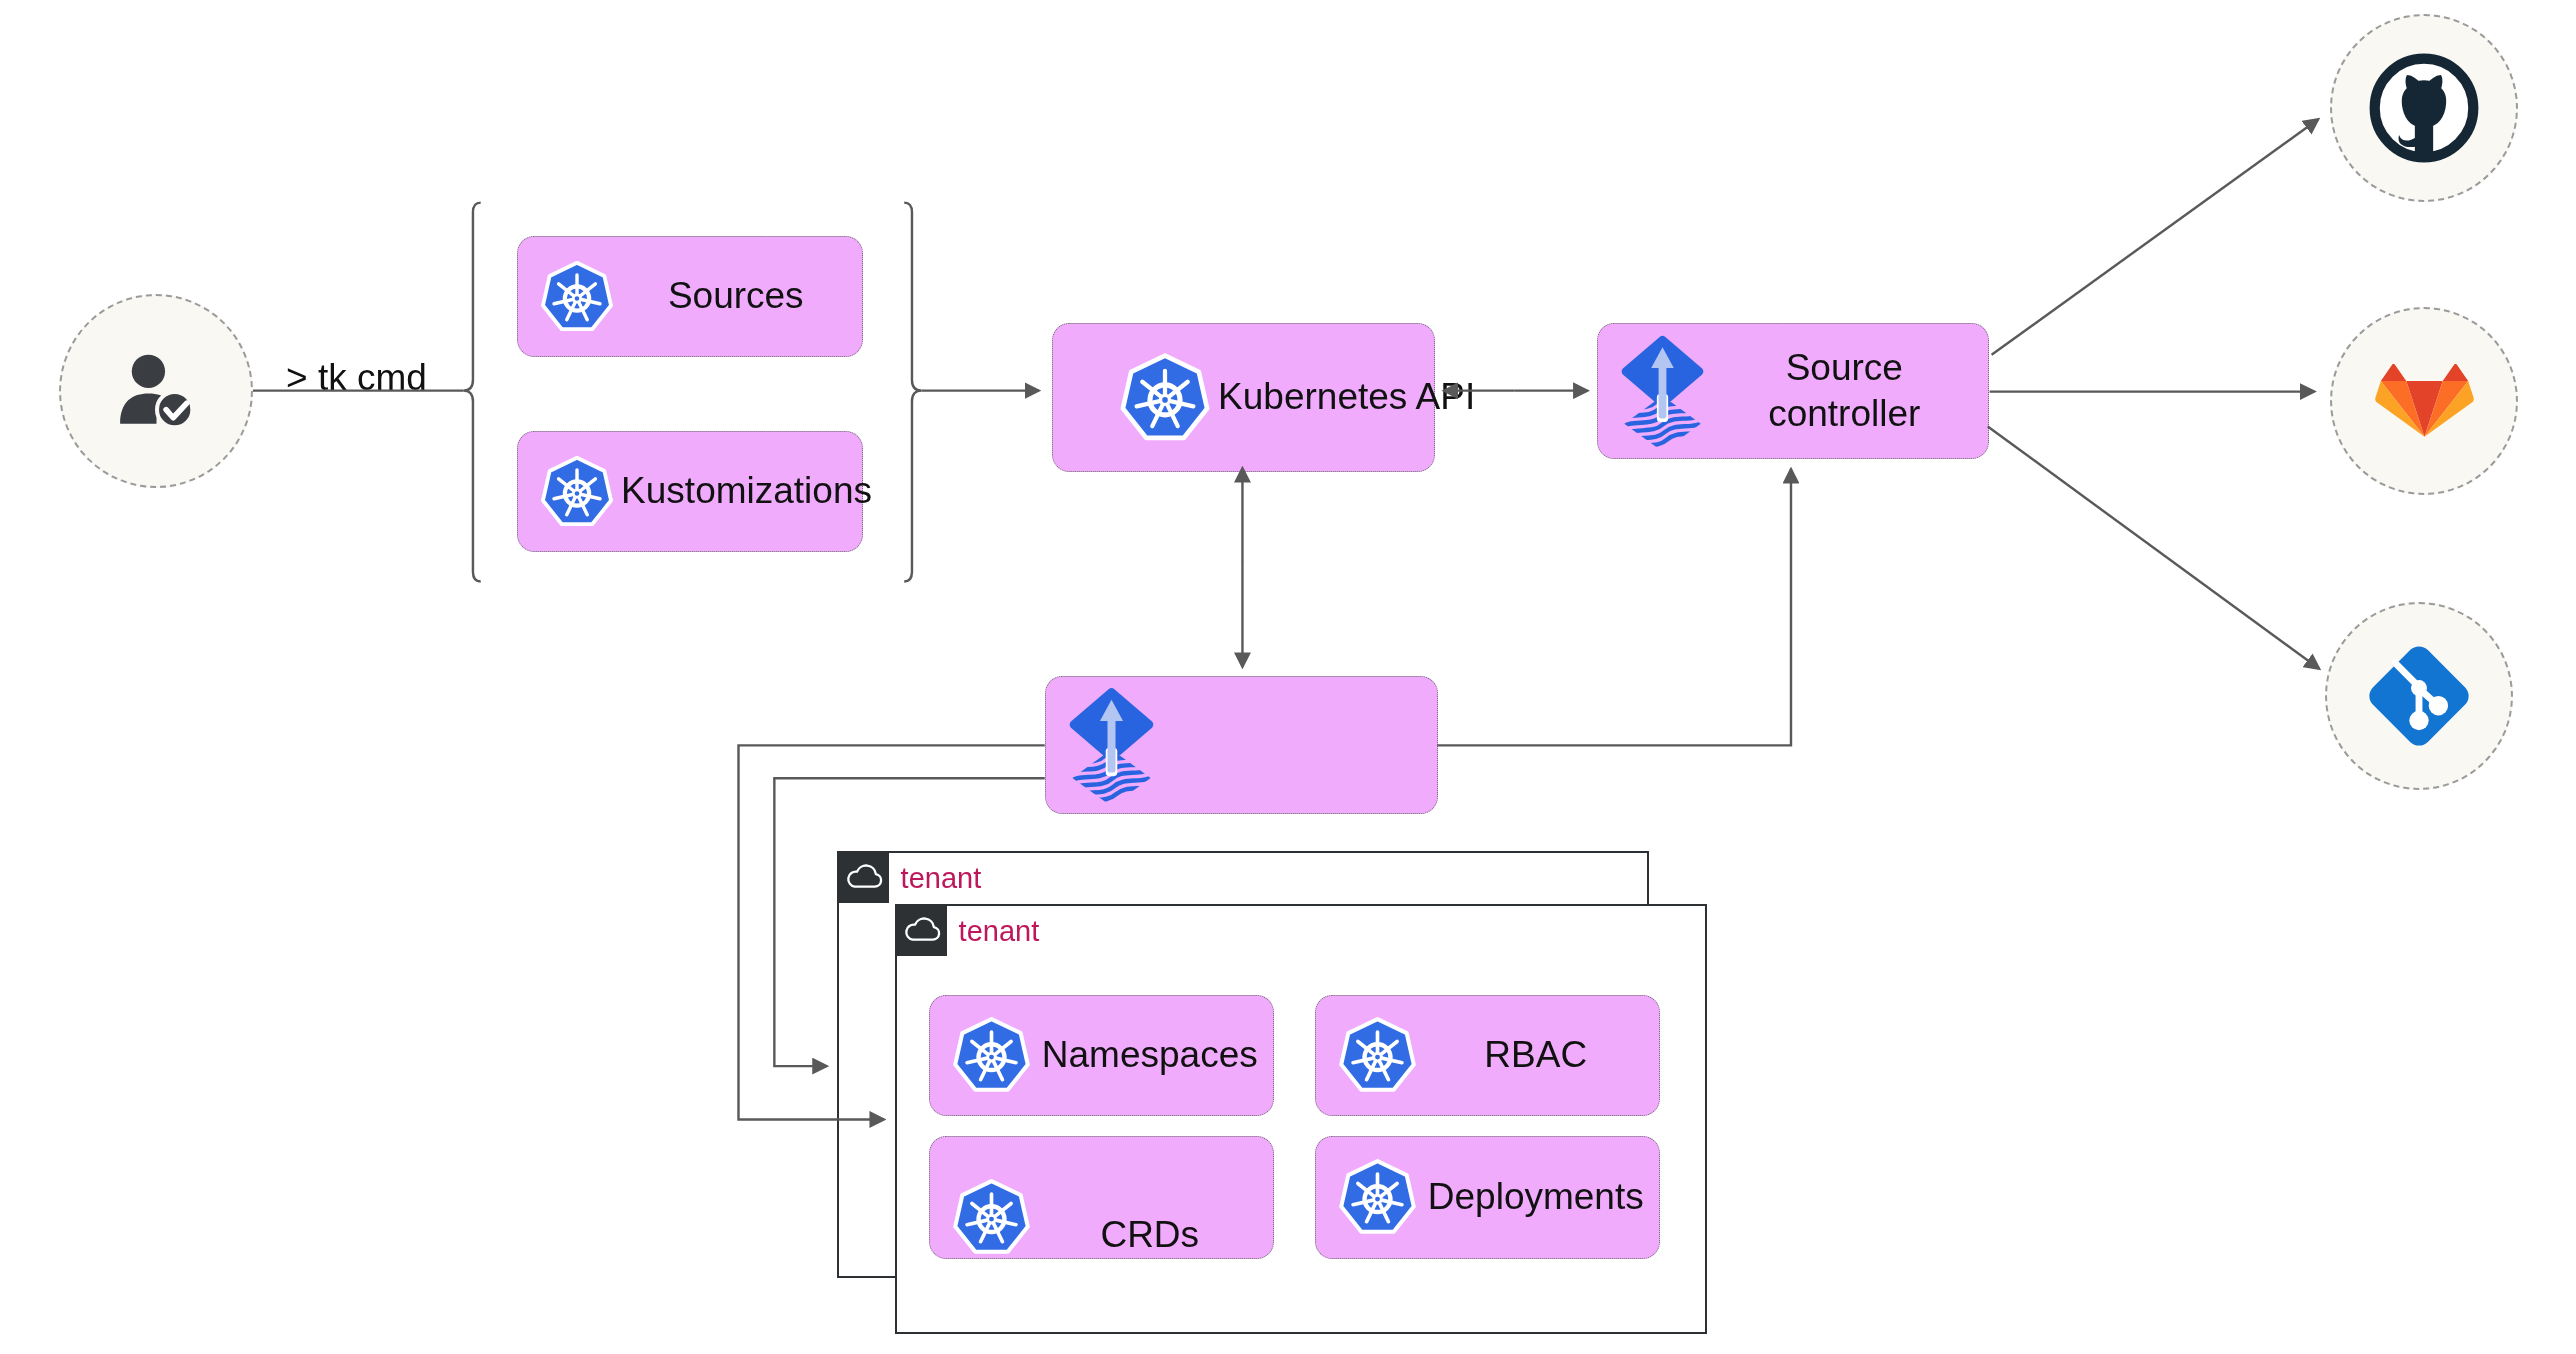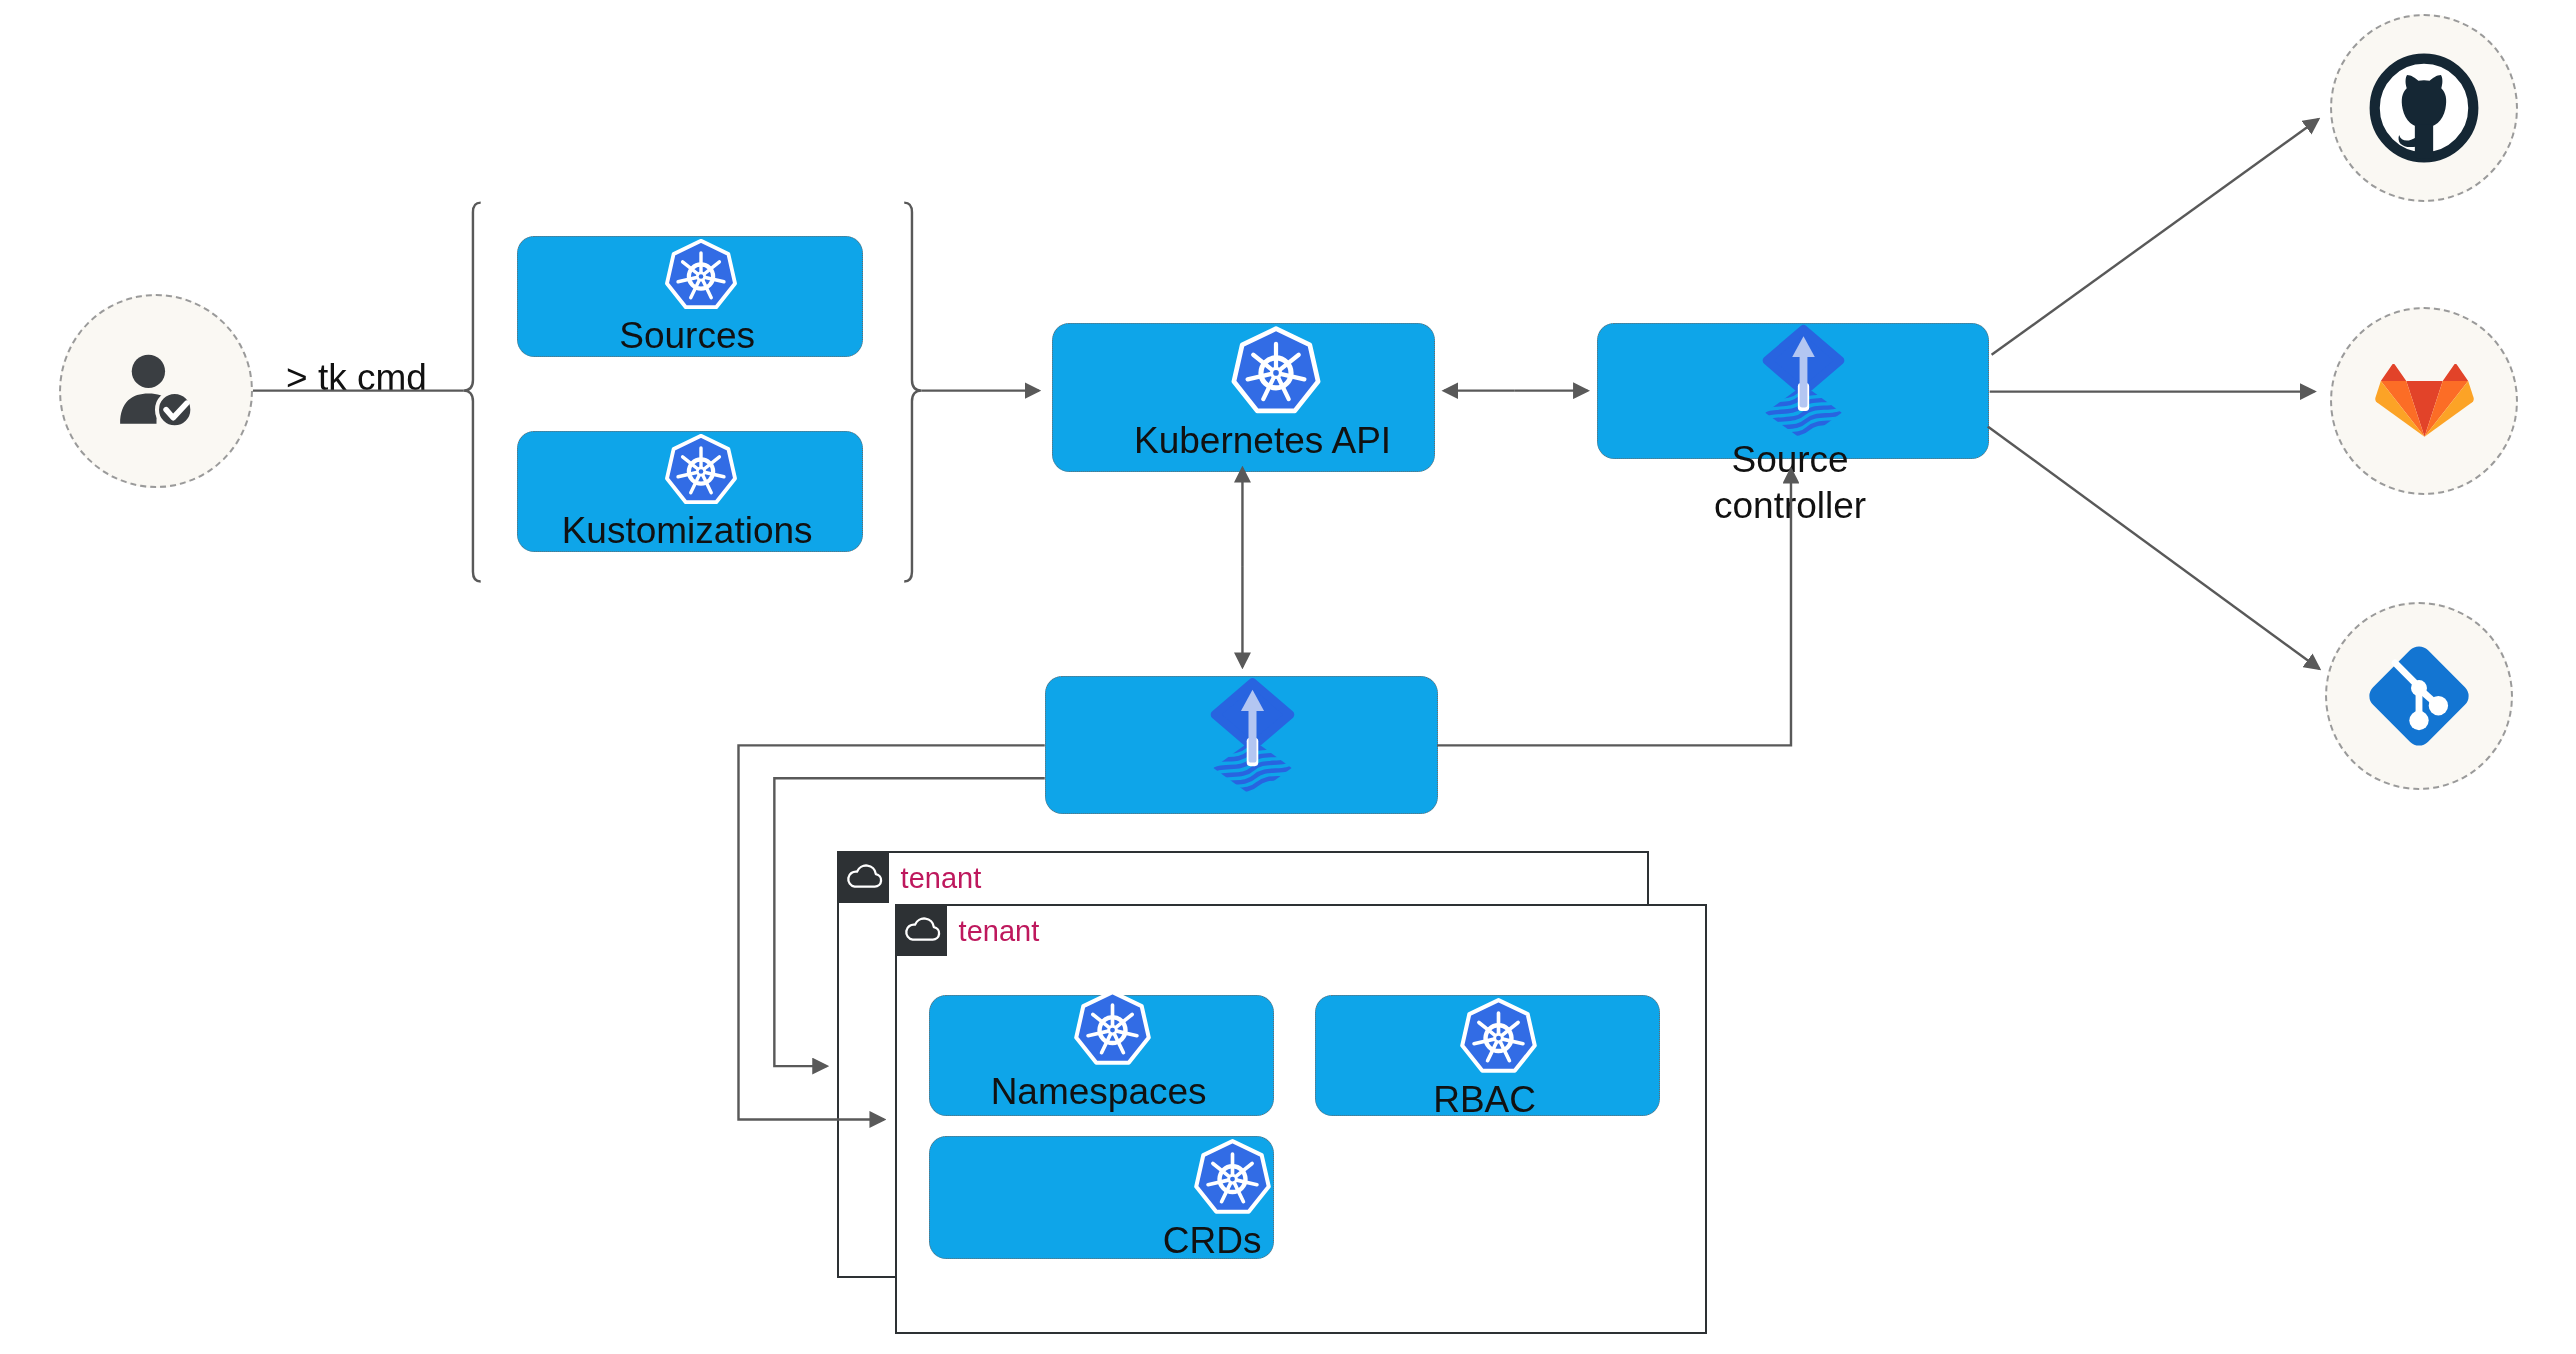--- a/index.html
+++ b/index.html
@@ -1,21 +1,21 @@
 <!DOCTYPE html>
 <html><head>
 <meta charset="utf-8">
 <style>
   html,body{margin:0;padding:0;background:#fff;}
   .stage{position:relative;width:2576px;height:1355px;background:#ffffff;
          font-family:"Liberation Sans",sans-serif;color:#111;overflow:hidden;}
 
   
-  .node{position:absolute;background:#0ea5e9;border:1.9px dotted #6b6b6b;border-radius:17.4px;
-        display:flex;align-items:center;box-sizing:border-box;z-index:3;flex-direction:column;}
+  .node{position:absolute;background:#f0abfc;border:1.9px dotted #6b6b6b;border-radius:17.4px;
+        display:flex;align-items:center;box-sizing:border-box;z-index:3;}
   .node .nicon{flex:0 0 auto;margin-left:21.3px;display:flex;align-items:center;}
   .node .nlabel{flex:1 1 auto;text-align:center;font-size:37px;line-height:1.25;
                 padding:0 11.6px 0 5.8px;color:#111;}
   .node .nowrap{white-space:nowrap;}
 
   
   .circle{position:absolute;border:2.4px dashed #9a9a9a;border-radius:50%;background:#faf8f3;
           display:flex;align-items:center;justify-content:center;box-sizing:border-box;z-index:3;}
 
   
@@ -224,20 +224,28 @@
     <span class="nlabel">RBAC</span>
   </div>
   <div class="node" style="left:929px;top:1136px;width:345px;height:123px;align-items:flex-end;">
     <span class="nicon">
       <svg width="81" height="81" viewBox="0 0 84 84">
           <use href="#sym-k8s" xlink:href="#sym-k8s"></use>
         </svg>
       </span>
     <span class="nlabel">CRDs</span>
   </div>
+  <div class="node" style="left:1315px;top:1136px;width:345px;height:123px;">
+    <span class="nicon">
+      <svg width="81" height="81" viewBox="0 0 84 84">
+          <use href="#sym-k8s" xlink:href="#sym-k8s"></use>
+        </svg>
+      </span>
+    <span class="nlabel">Deployments</span>
+  </div>
 
   <svg class="wires" width="2576" height="1355" viewBox="0 0 2658 1398">
     <defs>
       <marker id="ah" viewBox="0 0 10 10" refX="8.5" refY="5" markerWidth="7" markerHeight="7" orient="auto">
           <path d="M0 0 L10 5 L0 10 Z" fill="#595959"></path>
         </marker>
     </defs>
     <g stroke="#595959" stroke-width="2.5" fill="none">
 
       <path d="M261 403 H478"></path>

